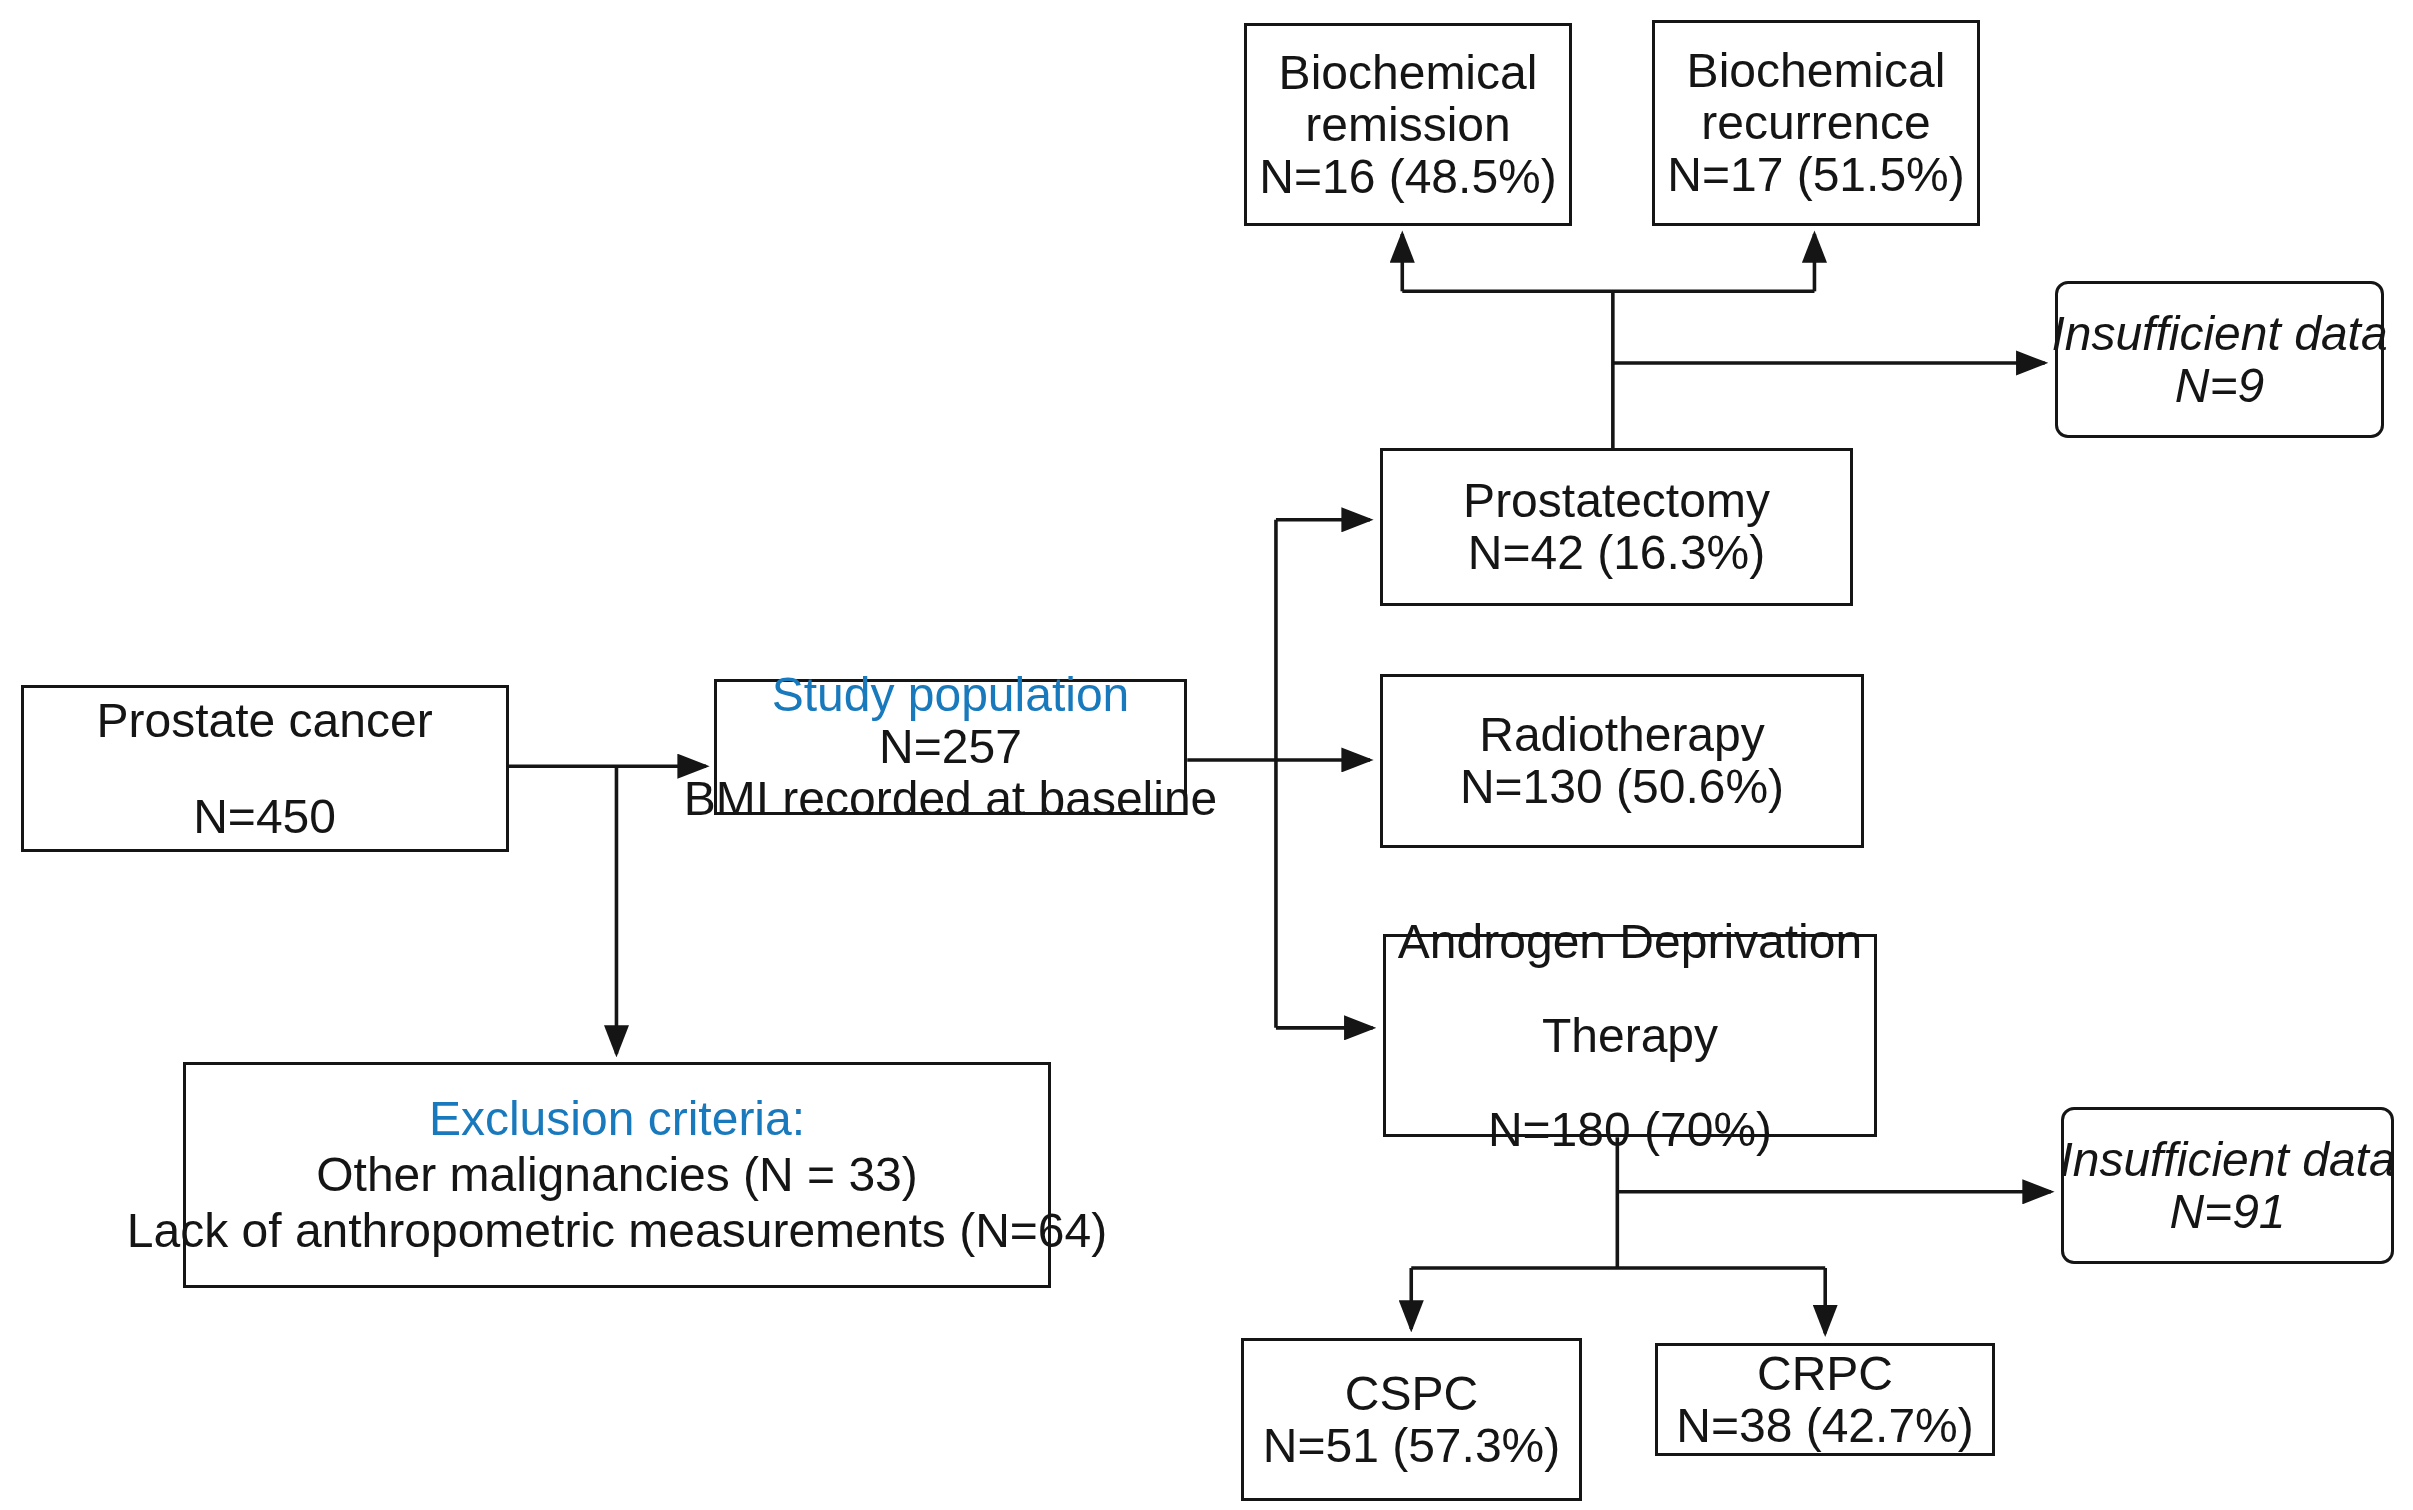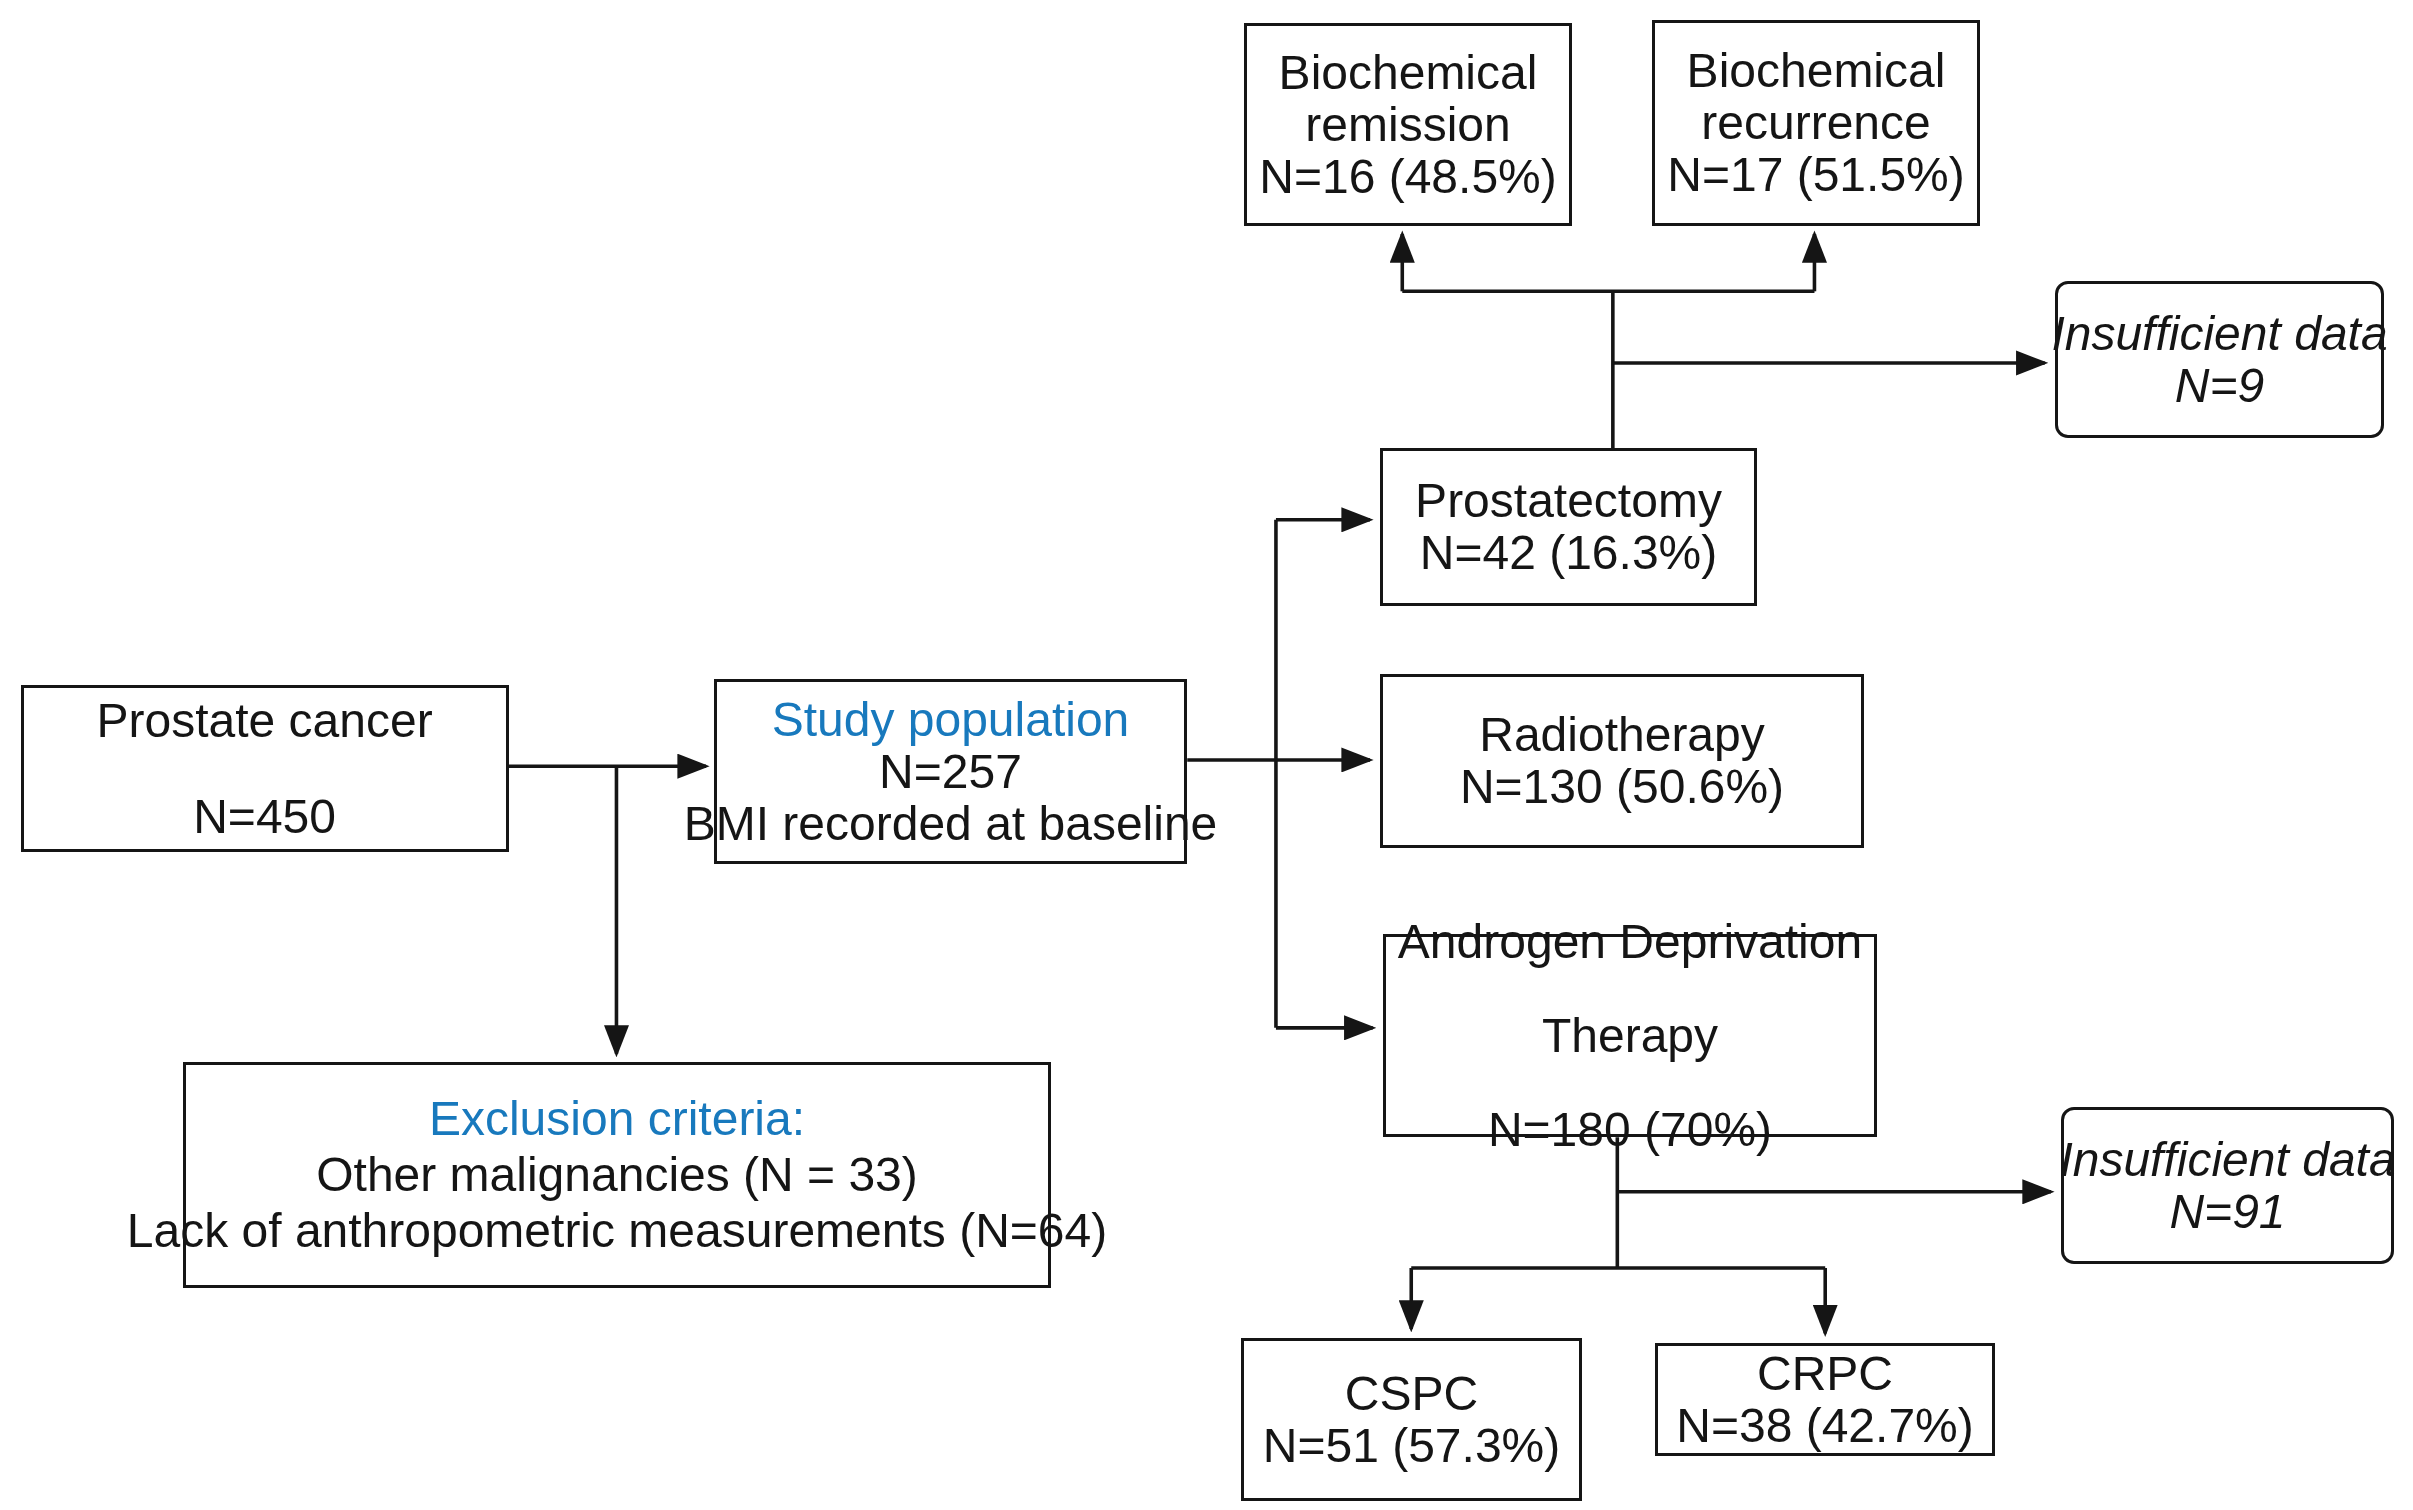--- a/index.html
+++ b/index.html
@@ -27,23 +27,23 @@
     align-items:center;justify-content:center;
     text-align:center;
     font-size:48px;line-height:52px;
     z-index:2;
   }
   .box .ln{white-space:nowrap;}
   .blue{color:var(--blue);}
   .italic{font-style:italic;border-radius:13px;}
   
   #b-prostate-cancer {left:20.6px;   top:685px;  width:488px; height:167px;gap:44px;}
-  #b-study-population{left:714px;  top:679px;  width:473px; height:185px;text-align:center;}
+  #b-study-population{left:714px;  top:679px;  width:473px; height:136px;text-align:center;}
   #b-exclusion       {left:183px;  top:1062px; width:868px; height:226px; line-height:56px;}
-  #b-prostatectomy   {left:1380px; top:448px;  width:377px; height:158px;}
+  #b-prostatectomy   {left:1380px; top:448px;  width:473px; height:158px;}
   #b-radiotherapy    {left:1380px; top:674px;  width:484px; height:174px;}
   #b-adt             {left:1383px; top:934px; width:494px; height:203px;gap:42px;}
   #b-remission       {left:1244px; top:23px;   width:328px; height:203px;}
   #b-recurrence      {left:1652px; top:20px;   width:328px; height:206px;}
   #b-insufficient-9  {left:2055px; top:281px;  width:329px; height:157px;}
   #b-insufficient-91 {left:2061px; top:1107px; width:333px; height:157px;}
   #b-cspc            {left:1241px; top:1338px; width:341px; height:163px;}
   #b-crpc            {left:1655px; top:1343px; width:340px; height:113px;}
 </style>
 </head>

